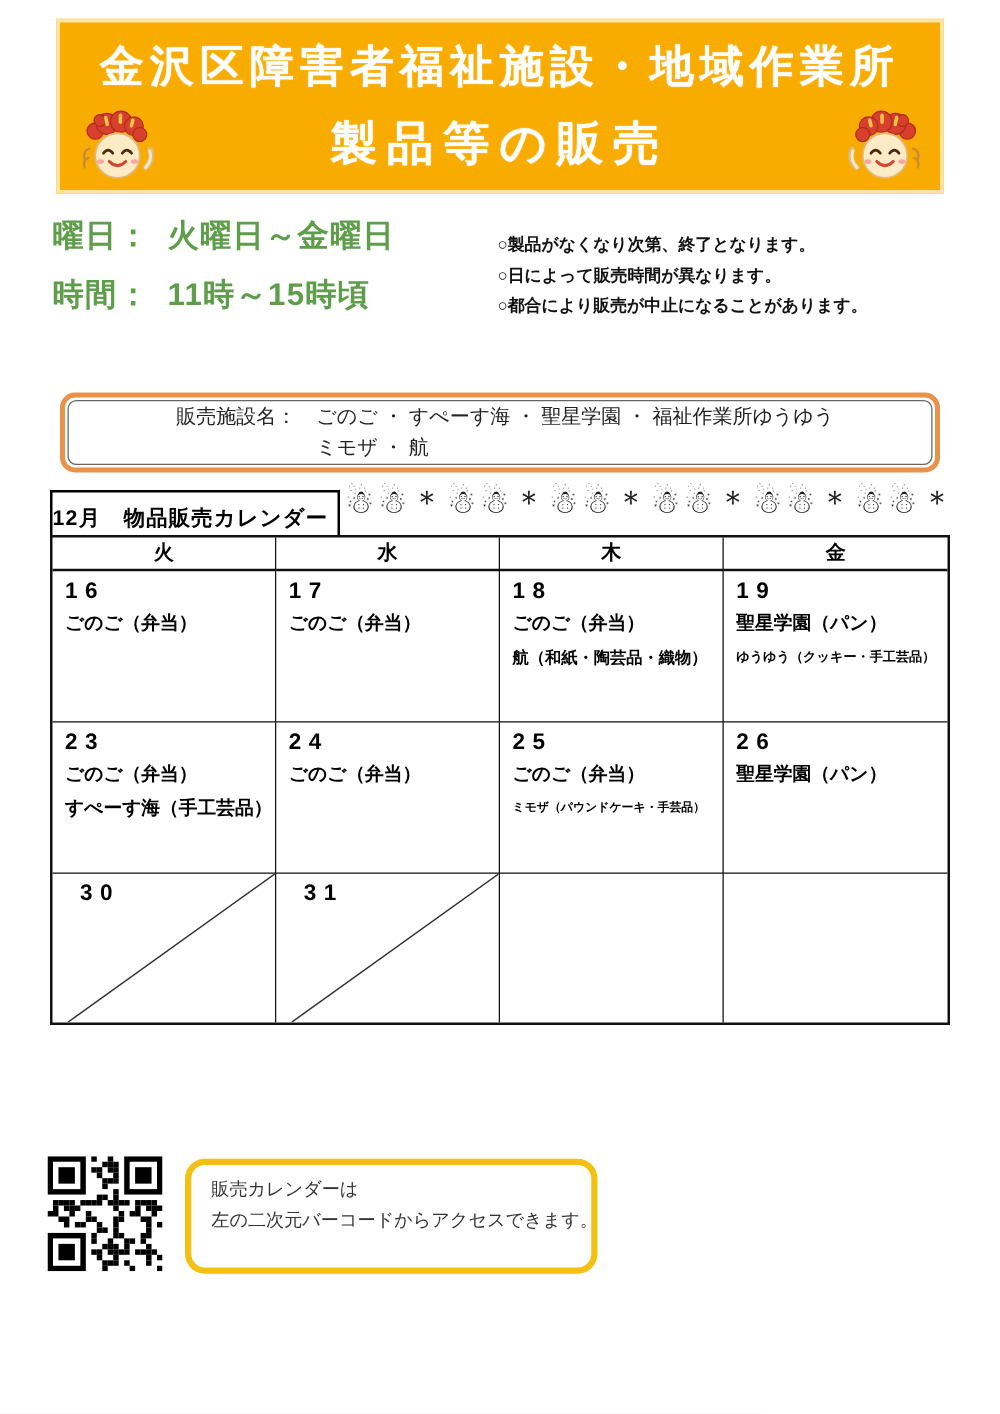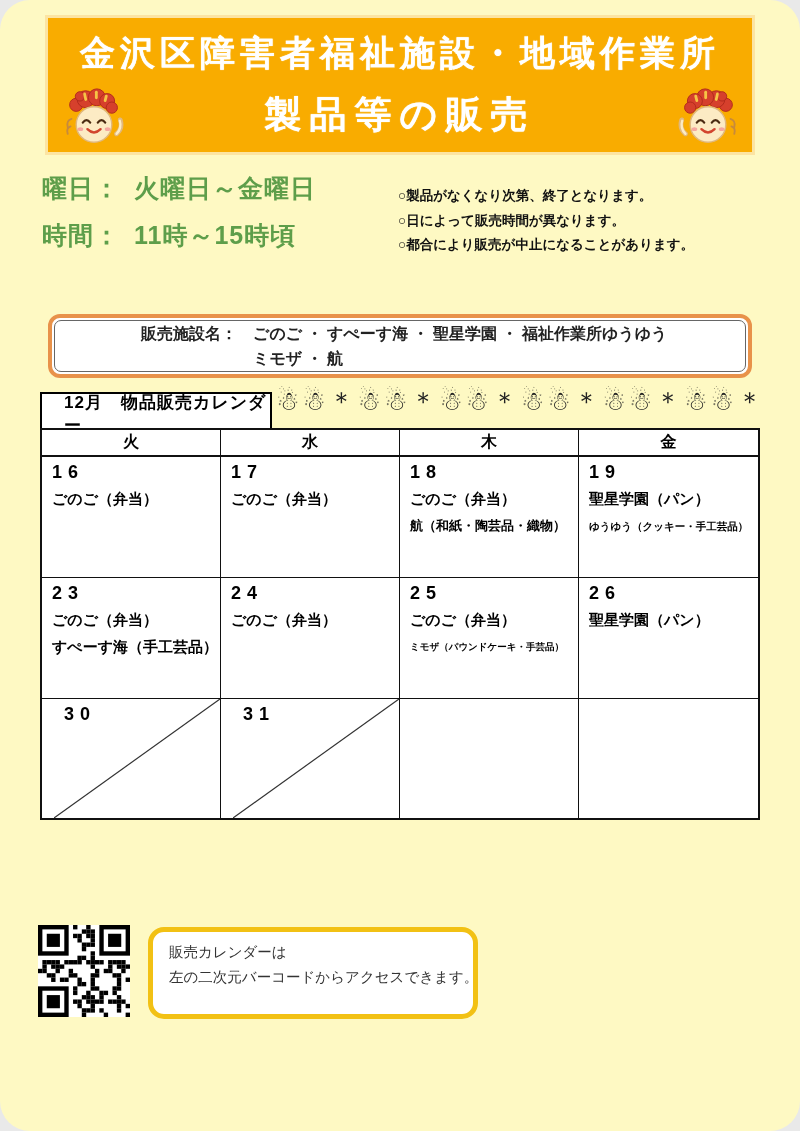--- a/index.html
+++ b/index.html
@@ -1,17 +1,17 @@
 <!DOCTYPE html>
 <html><head>
 <meta charset="utf-8">
 <style>
   * { margin:0; padding:0; box-sizing:border-box; }
   body { background:#e9e9e9; font-family:"Liberation Sans","DejaVu Sans",sans-serif; }
-  .page { position:relative; width:800px; height:1131px; background:#fef9c3; margin:0 auto; overflow:hidden;border-radius:30px; }
+  .page { position:relative; width:800px; height:1131px; background:#ffffff; margin:0 auto; overflow:hidden; }
 
   
   .header { position:absolute; left:45px; top:15px; width:710px; height:140px;
             background:#F9AC00; border:3px solid #FCE4A2;
             display:flex; flex-direction:column; justify-content:space-evenly; align-items:center; }
   .header .t1 { color:#fff; font-weight:bold; font-size:35px; letter-spacing:5px; text-shadow:0 0 1px #fff; }
   .header .t2 { color:#fff; font-weight:bold; font-size:37px; letter-spacing:8px; text-shadow:0 0 1px #fff; }
   .mascot { position:absolute; bottom:4px; width:60px; height:62px; }
   .mascot.left { left:16px; }
   .mascot.right { right:14px; transform:scaleX(-1); }
@@ -23,27 +23,27 @@
   #info-0 { top:172px; } #info-1 { top:219px; } #info-2 { top:266px; }
 
   .notes { position:absolute; left:398px; top:184px; width:372px; }
   .notes div { font-size:13.5px; font-weight:bold; color:#111; line-height:24.5px; white-space:nowrap; }
 
   
   .fac-box { position:absolute; left:48px; top:314px; width:704px; height:64px;
              border:4px solid #E8924A; border-radius:12px; background:#fff; padding:2px; }
   .fac-inner { width:100%; height:100%; border:1px solid #666; border-radius:7px;
                display:flex; align-items:center; padding-left:86px; }
-  .fac-text { font-size:16px; font-weight:bold; color:#222; line-height:25px; }
+  .fac-text { font-size:16px; font-weight:normal; color:#222; line-height:25px; }
   .fac-line2 { padding-left:112px; }
 
   
   .cal-title { position:absolute; left:40px; top:392px; width:232px; height:44px;
                border:2px solid #000; background:#fff; display:flex; align-items:center;
-               padding-left:22px; font-size:17px; font-weight:bold; color:#000; letter-spacing:1px; }
+               padding-left:0; font-size:17px; font-weight:bold; color:#000; letter-spacing:1px; }
   .cal-deco { position:absolute; left:276px; top:384px; width:484px; height:40px;
               font-size:26px; color:#222; letter-spacing:3px; white-space:nowrap; overflow:hidden;
               font-family:"DejaVu Sans",sans-serif; }
   .cal { position:absolute; left:40px; top:428px; width:720px; height:392px;
          display:grid; grid-template-columns:repeat(4,1fr); grid-template-rows:27px 121px 121px 1fr;
          border:2px solid #111; background:#fff; }
   .cal .hcell { border-right:1.5px solid #111; border-bottom:2px solid #111;
                 display:flex; align-items:center; justify-content:center;
                 font-size:16px; font-weight:bold; color:#000; }
   .cal .cell { position:relative; border-right:1.5px solid #111; border-bottom:1.5px solid #111;

